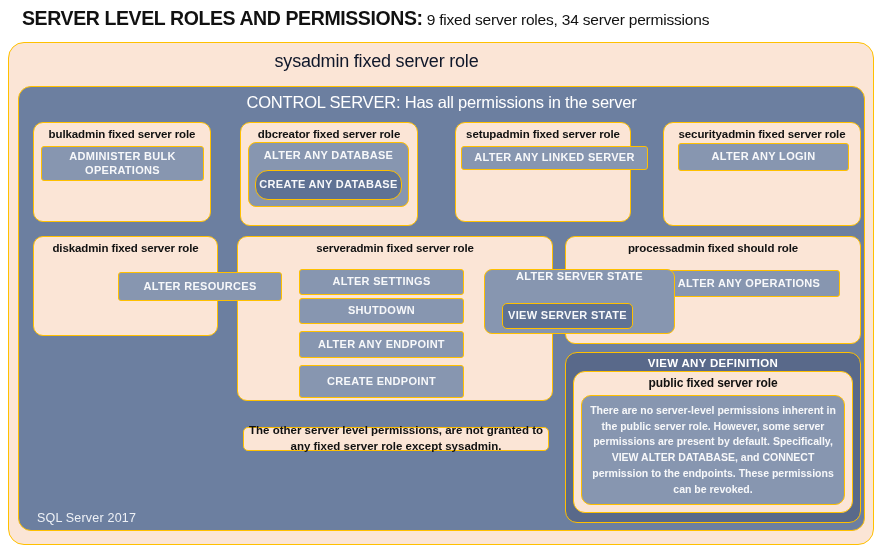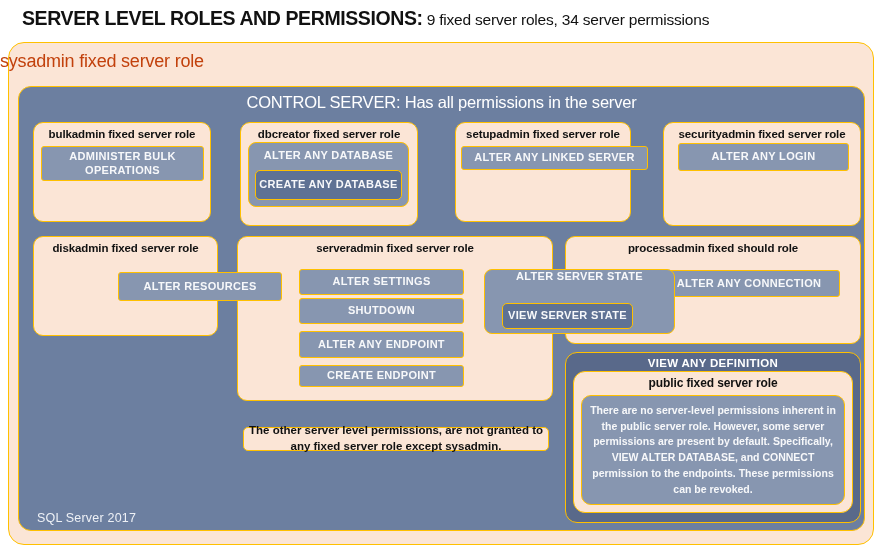--- a/index.html
+++ b/index.html
@@ -7,21 +7,21 @@
   #stage{position:relative;width:883px;height:558px;background:#fff;overflow:hidden;}
 
   .abs{position:absolute;box-sizing:border-box;}
 
   #page-title{left:22px;top:7px;white-space:nowrap;}
   #page-title .t-bold{font-weight:bold;font-size:19.5px;letter-spacing:-0.4px;color:#111;}
   #page-title .t-rest{font-weight:normal;font-size:15.5px;letter-spacing:-0.2px;color:#111;margin-left:4px;}
 
   .sysadmin-box{left:8px;top:42px;width:866px;height:503px;background:var(--peach);
     border:1.6px solid var(--gold);border-radius:16px;}
-  .sysadmin-label{left:0;top:51px;width:753px;text-align:left;font-size:18px;color:#c2410c;letter-spacing:-0.2px;}
+  .sysadmin-label{left:0;top:51px;width:753px;text-align:center;font-size:18px;color:#0f172a;letter-spacing:-0.2px;}
 
   .control-box{left:18px;top:86px;width:847px;height:445px;background:var(--slate);
     border:1.8px solid var(--gold);border-radius:13px;}
   .control-label{left:18px;top:93px;width:847px;text-align:center;font-size:16.5px;color:#ffffff;letter-spacing:-0.2px;}
 
   .role-box{background:var(--peach);border:1.5px solid var(--gold);border-radius:10px;z-index:1;}
   .role-title{width:100%;text-align:center;padding-top:5px;font-size:11.5px;font-weight:bold;color:#111;letter-spacing:-0.1px;}
 
   .perm{background:var(--perm);border:1.5px solid var(--gold);border-radius:3px;
     display:flex;align-items:center;justify-content:center;text-align:center;
@@ -64,21 +64,21 @@
 
   <div class="abs role-box" style="left:33px;top:122px;width:178px;height:100px;">
     <div class="role-title">bulkadmin fixed server role</div>
   </div>
   <div class="abs perm" style="left:41px;top:146px;width:163px;height:35px;">ADMINISTER BULK OPERATIONS</div>
 
   <div class="abs role-box" style="left:240px;top:122px;width:178px;height:104px;">
     <div class="role-title">dbcreator fixed server role</div>
   </div>
   <div class="abs perm perm-wrap" style="left:248px;top:142px;width:161px;height:65px;align-items:flex-start;padding-top:6px;">ALTER ANY DATABASE</div>
-  <div class="abs perm perm-dark" style="left:255px;top:170px;width:147px;height:30px;border-radius:5px;">CREATE ANY DATABASE</div>
+  <div class="abs perm perm-dark" style="left:255px;top:170px;width:147px;height:30px;border-radius:13px;">CREATE ANY DATABASE</div>
 
   <div class="abs role-box" style="left:455px;top:122px;width:176px;height:100px;">
     <div class="role-title">setupadmin fixed server role</div>
   </div>
   <div class="abs perm" style="left:461px;top:146px;width:187px;height:24px;">ALTER ANY LINKED SERVER</div>
 
   <div class="abs role-box" style="left:663px;top:122px;width:198px;height:104px;">
     <div class="role-title">securityadmin fixed server role</div>
   </div>
   <div class="abs perm" style="left:678px;top:143px;width:171px;height:28px;">ALTER ANY LOGIN</div>
@@ -88,28 +88,28 @@
   <div class="abs role-box" style="left:33px;top:236px;width:185px;height:100px;">
     <div class="role-title">diskadmin fixed server role</div>
   </div>
 
   <div class="abs role-box" style="left:237px;top:236px;width:316px;height:165px;">
     <div class="role-title">serveradmin fixed server role</div>
   </div>
   <div class="abs perm" style="left:299px;top:269px;width:165px;height:26px;">ALTER SETTINGS</div>
   <div class="abs perm" style="left:299px;top:298px;width:165px;height:26px;">SHUTDOWN</div>
   <div class="abs perm" style="left:299px;top:331px;width:165px;height:27px;">ALTER ANY ENDPOINT</div>
-  <div class="abs perm" style="left:299px;top:365px;width:165px;height:22px;text-align:center;">CREATE ENDPOINT</div>
+  <div class="abs perm" style="left:299px;top:365px;width:165px;height:33px;text-align:center;">CREATE ENDPOINT</div>
   <div class="abs perm perm-wrap overlap" style="left:484px;top:269px;width:191px;height:65px;align-items:flex-start;">ALTER SERVER STATE</div>
   <div class="abs perm perm-dark overlap" style="left:502px;top:303px;width:131px;height:26px;border-radius:5px;">VIEW SERVER STATE</div>
 
   <div class="abs role-box" style="left:565px;top:236px;width:296px;height:108px;">
     <div class="role-title">processadmin fixed should role</div>
   </div>
-  <div class="abs perm" style="left:658px;top:270px;width:182px;height:27px;">ALTER ANY CONNECTION</div>
+  <div class="abs perm" style="left:658px;top:270px;width:182px;height:27px;">ALTER ANY OPERATIONS</div>
 
   <div class="abs note-box">The other server level permissions, are not granted to any fixed server role except sysadmin.</div>
 
   <div class="abs vad-box">
     <div class="vad-title">VIEW ANY DEFINITION</div>
   </div>
   <div class="abs public-box">
     <div class="role-title" style="padding-top:4px;font-size:12px;">public fixed server role</div>
   </div>
   <div class="abs public-note">There are no server-level permissions inherent in the public server role. However, some server permissions are present by default. Specifically, VIEW ALTER DATABASE, and CONNECT permission to the endpoints. These permissions can be revoked.</div>

